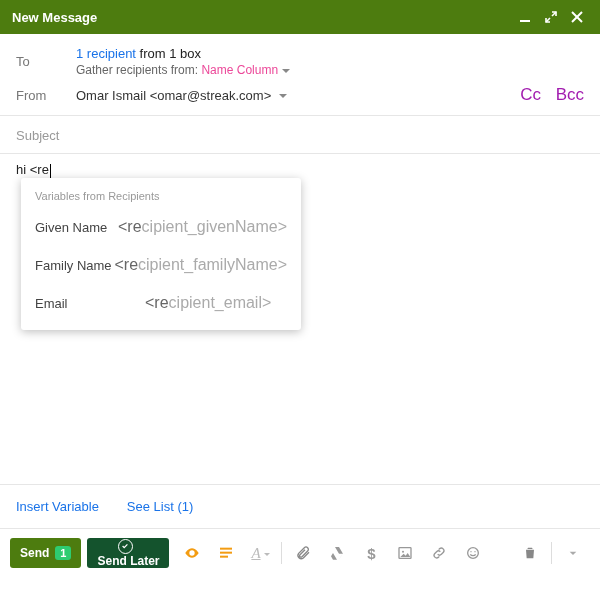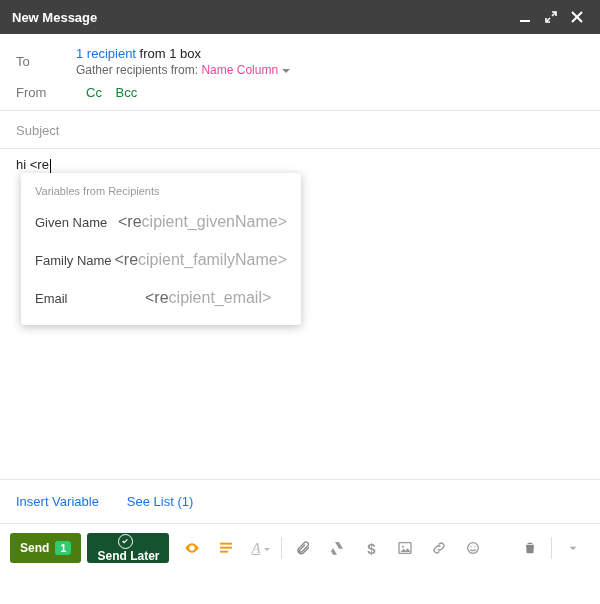--- a/index.html
+++ b/index.html
@@ -10,21 +10,21 @@
     font-family: Arial, Helvetica, sans-serif;
     font-size: 13px;
     color: #333;
     background: #fff;
     position: relative;
     overflow: hidden;
   }
 
   
   .titlebar {
-    background: #404040;
+    background: #4d7c0f;
     color: #fff;
     height: 34px;
     display: flex;
     align-items: center;
     padding: 0 12px;
     font-size: 13px;
     font-weight: 600;
   }
   .titlebar .title { flex: 1; }
   .titlebar .winicon {
@@ -55,21 +55,21 @@
   .gather .caret, .from .caret {
     display: inline-block;
     width: 0; height: 0;
     border-left: 4px solid transparent;
     border-right: 4px solid transparent;
     border-top: 4px solid #888;
     margin-left: 4px;
     vertical-align: middle;
   }
   .from-content { color: #333; }
-  .ccbcc { color: #15803d; font-size: 13px; }
+  .ccbcc { color: #a21caf; font-size: 17px; }
   .ccbcc span { margin-left: 10px; cursor: pointer; }
 
   .divider { height: 1px; background: #e6e6e6; margin: 0; }
 
   .subject-row {
     padding: 12px 16px 10px;
     color: #999;
     font-size: 13px;
   }
 
@@ -238,20 +238,24 @@
   <div class="content">
     <span class="recip-link">1 recipient</span><span class="recip-rest"> from 1 box</span>
     <div class="gather">
       <span>Gather recipients from: </span><span class="dd"><span>Name Column</span><span class="caret"></span></span>
     </div>
   </div>
 </div>
 
 <div class="hrow from" style="padding-top:6px; padding-bottom:10px;">
   <div class="label">From</div>
+  <div class="content from-content">
+    <span>Omar Ismail &lt;omar@streak.com&gt;</span>
+    <span class="caret"></span>
+  </div>
   <div class="ccbcc">
     <span>Cc</span>
     <span>Bcc</span>
   </div>
 </div>
 
 <div class="divider"></div>
 
 <div class="subject-row">Subject</div>
 

